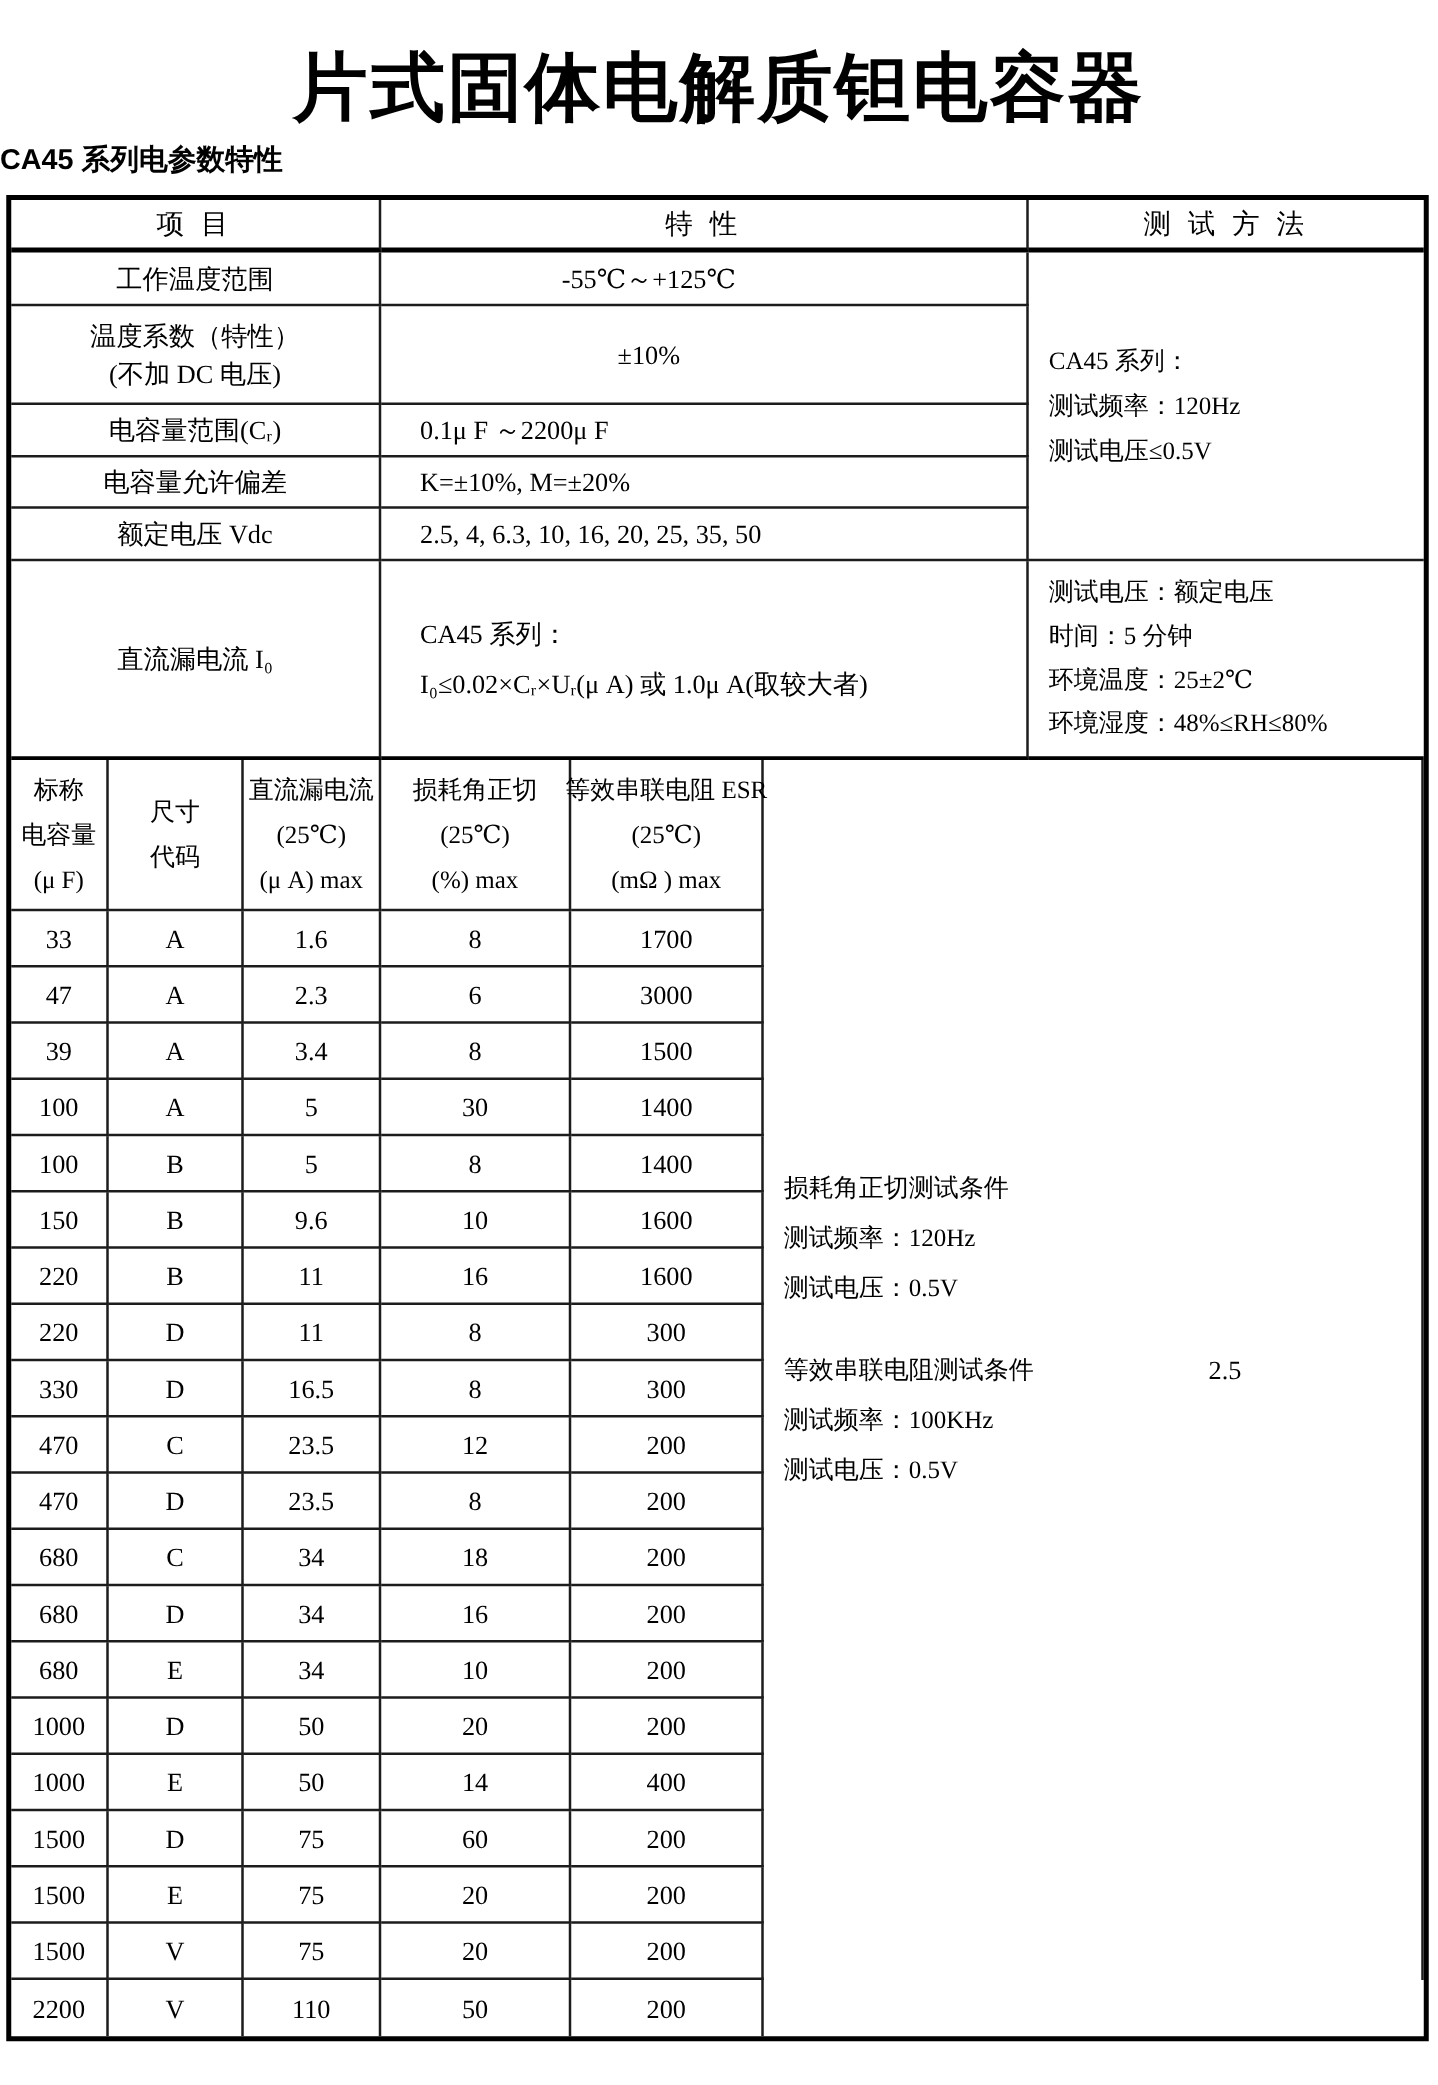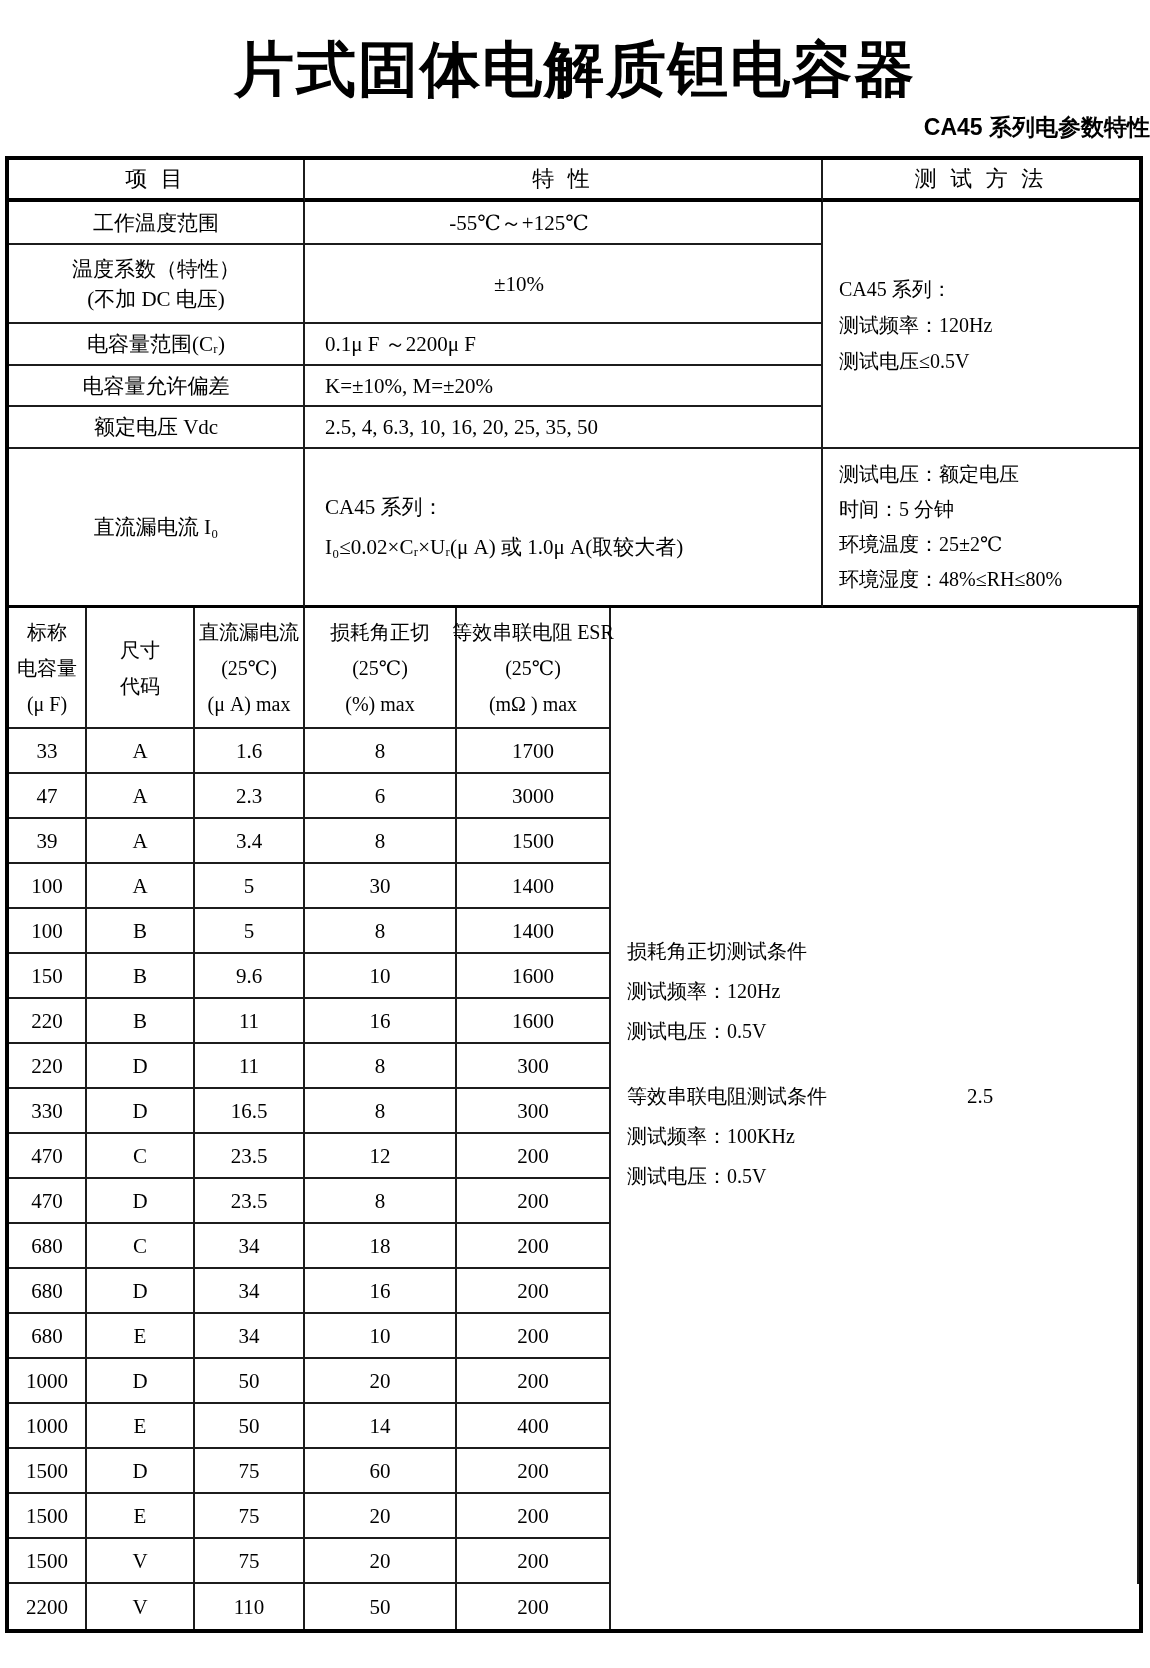--- a/index.html
+++ b/index.html
@@ -10,21 +10,21 @@
     color:#000;
   }
   .title {
     position:absolute; top:30px; left:0; width:1150px;
     text-align:center; font-size:60px; font-weight:bold;
     font-family:"Liberation Sans","DejaVu Sans",sans-serif;
     letter-spacing:2px;
   }
   .subtitle {
     position:absolute; top:112px; left:0; width:1150px;
-    text-align:right; font-size:23px; font-weight:bold;
+    text-align:left; font-size:23px; font-weight:bold;
     font-family:"Liberation Sans","DejaVu Sans",sans-serif;
   }
   .tablewrap {
     position:absolute; left:5px; top:156px;
     width:1138px; height:1477px;
     border:4px solid #000;
   }
   .s1 {
     display:grid;
     grid-template-columns:296px 518px 316px;
@@ -39,21 +39,21 @@
     display:flex; flex-direction:column;
     align-items:center; justify-content:center;
     text-align:center; font-size:21px; line-height:30px;
   }
   .row-line { white-space:pre; }
   .br  { border-right:2px solid #1c1c1c; }
   .bb  { border-bottom:2px solid #1c1c1c; }
   .bb3 { border-bottom:3px solid #000; }
   .bb4 { border-bottom:4px solid #000; }
   .hdr1 { font-size:22px; letter-spacing:4px; }
-  .left { align-items:flex-start; text-align:left; padding-left:20px; }
+  .left { align-items:flex-start; text-align:left; padding-left:31px; }
   .valcenter { padding-right:88px; }
   .rightcell { align-items:flex-start; text-align:left; padding-left:16px; font-size:20px; line-height:36px; }
   .cellB { line-height:35px; }
   .cellC { line-height:40px; padding-bottom:110px; }
   .gap25 { height:25px; }
   .leakcell { line-height:40px; }
   .span5  { grid-row:span 5; }
   .span20 { grid-row:span 20; }
   .span21 { grid-row:span 21; }
   .h2cell { font-size:20px; line-height:36px; }

